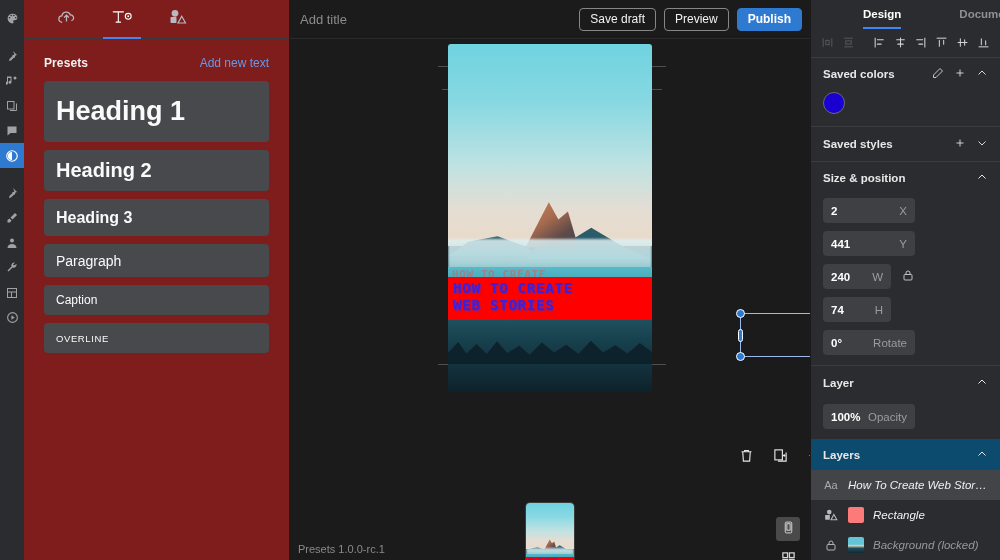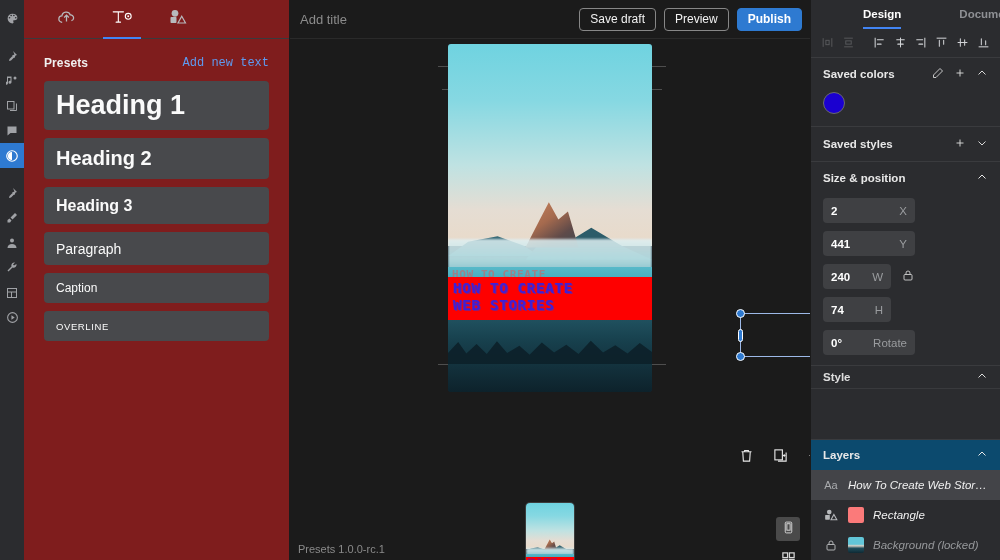--- a/index.html
+++ b/index.html
@@ -51,31 +51,31 @@
   .lib-tab.active::after {
     content: ""; position: absolute; left: 9px; right: 9px; bottom: 0;
     height: 2px; background: #4285f4;
   }
   .lib-body { padding: 10px 20px 0 20px; }
   .lib-head {
     display: flex; justify-content: space-between; align-items: center;
     margin-bottom: 11px; padding-top: 7px;
   }
   .lib-head-title { font-size: 12px; font-weight: bold; color: #f0f0f0; letter-spacing: .1px;}
-  .lib-head-action { font-size: 12px; color: #5e9bf0; font-family: Liberation Mono, monospace; }
+  .lib-head-action { font-size: 12px; color: #5e9bf0; }
   .preset {
     background: #48494c;
     border-radius: 4px;
     margin-bottom: 8px;
     padding-left: 12px;
     display: flex; align-items: center;
     color: #fafafa;
     overflow: hidden;
   }
-  .preset.p1 { height: 49px; font-size: 27px; font-weight: bold; }
+  .preset.p1 { height: 61px; font-size: 27px; font-weight: bold; }
   .preset.p2 { height: 41px; font-size: 20px; font-weight: bold; }
   .preset.p3 { height: 37px; font-size: 16px; font-weight: bold; }
   .preset.p4 { height: 33px; font-size: 14px; font-weight: normal; }
   .preset.p5 { height: 30px; font-size: 12px; font-weight: normal; }
   .preset.p6 { height: 30px; font-size: 9.5px; font-weight: normal; letter-spacing: .6px; }
 
   
   .workspace {
     flex: 1 1 auto; height: 560px;
     background: #1b1b1b; position: relative;
@@ -732,20 +732,36 @@
           <span class="v">74</span>
           <span class="l">H</span>
         </div>
         <div class="field wide">
           <span class="v">0°</span>
           <span class="l">Rotate</span>
         </div>
       </div>
     </div>
 
+    <div class="sec">
+      <div class="sec-head" style="height:34px;">
+        <span>Layer</span>
+        <span>
+          <svg width="12" height="12" viewBox="0 0 24 24" fill="none" stroke="currentColor" stroke-width="2">
+              <path d="M5 15l7-7 7 7"></path>
+            </svg>
+        </span>
+      </div>
+      <div class="fields">
+        <div class="field wide">
+          <span class="v">100%</span>
+          <span class="l">Opacity</span>
+        </div>
+      </div>
+    </div>
 
     <div class="sec style-partial">
       <div class="sec-head" style="height:22px;">
         <span>Style</span>
         <span>
           <svg width="12" height="12" viewBox="0 0 24 24" fill="none" stroke="currentColor" stroke-width="2">
               <path d="M5 15l7-7 7 7"></path>
             </svg>
         </span>
       </div>

